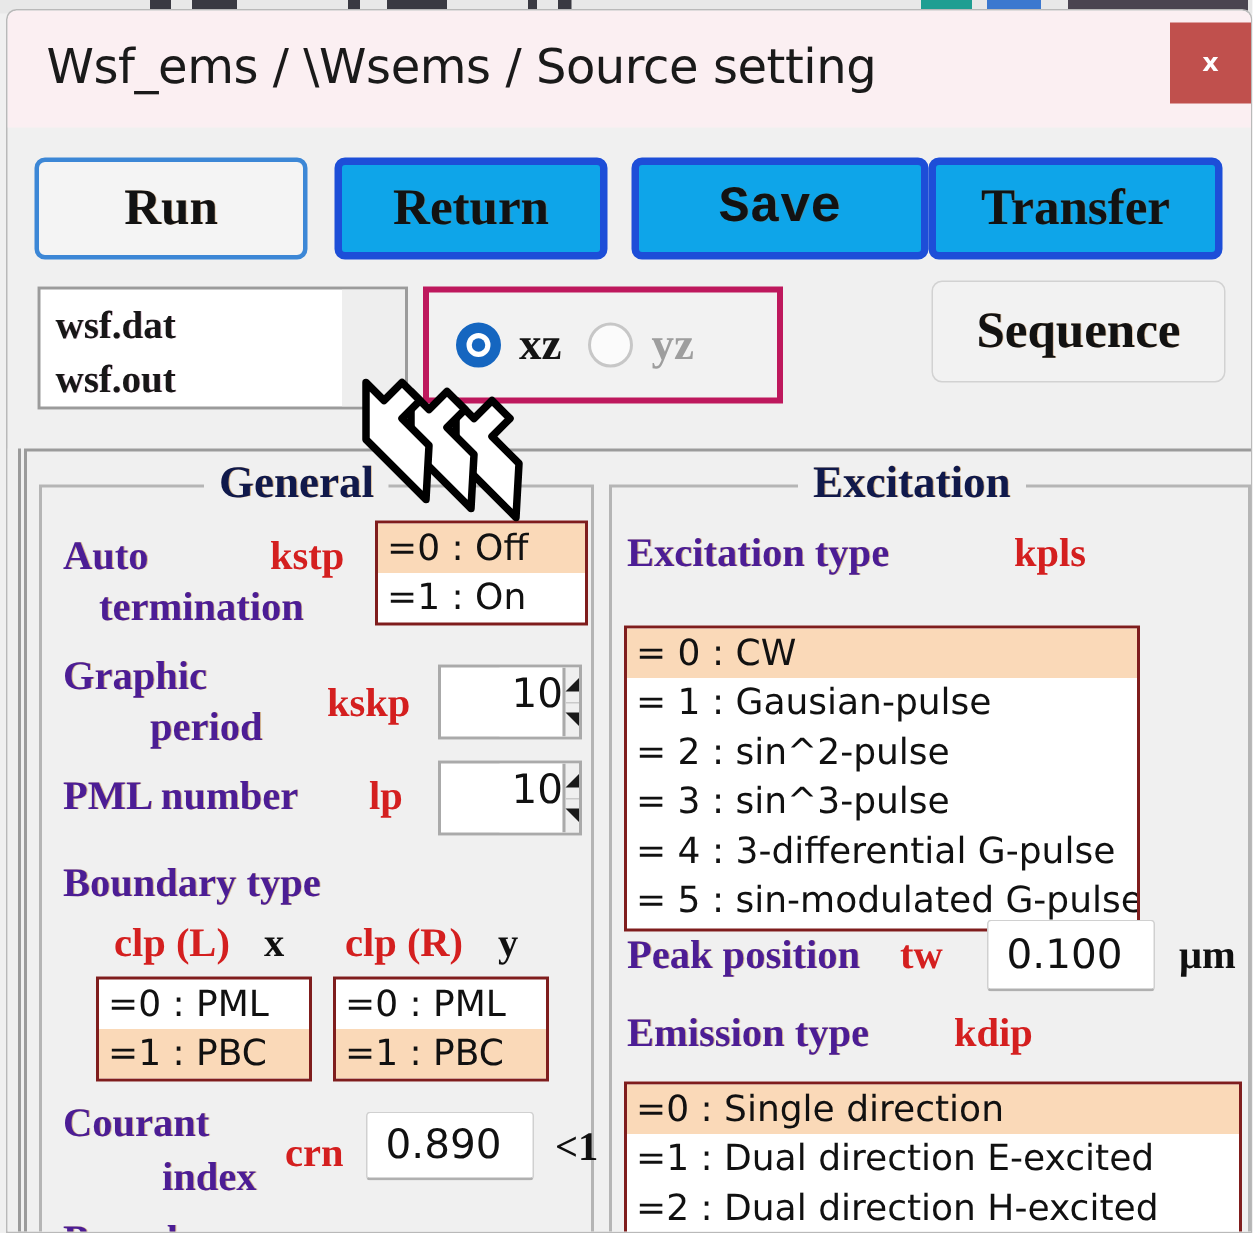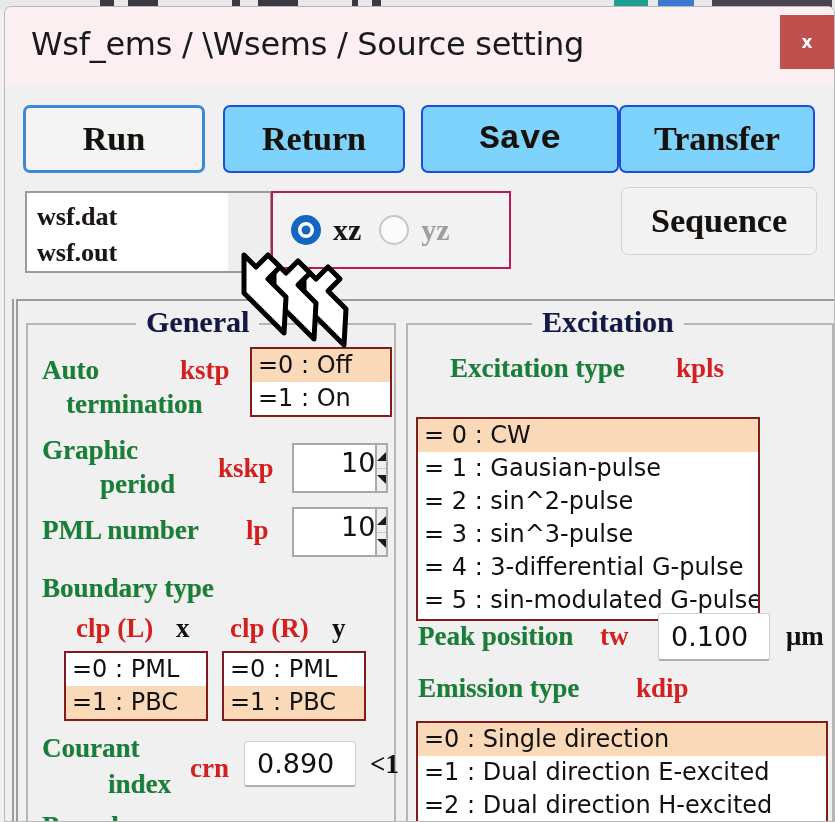--- a/index.html
+++ b/index.html
@@ -64,22 +64,22 @@
     font-size: 17px; font-weight: bold;
     display: flex; align-items: center; justify-content: center;
     cursor: pointer;
     border: none;
   }
 
   
   .toolbar { position: absolute; left: 0; top: 84px; width: 831px; height: 80px; }
   .tbtn {
     position: absolute; top: 14px; height: 68px;
-    background: #7dd3fc;
-    border: 2px solid #1d4ed8;
+    background: #0ea5e9;
+    border: 5px solid #1d4ed8;
     border-radius: 7px;
     font-family: "Liberation Serif", serif;
     font-weight: bold;
     font-size: 34px;
     color: #121212;
     display: flex; align-items: center; justify-content: center;
     cursor: pointer;
     text-shadow: 0.5px 0 0 rgba(180,110,40,0.45);
   }
   .tbtn.focused {
@@ -110,24 +110,24 @@
     color: #171717;
     line-height: 36px;
     text-shadow: 0.5px 0 0 rgba(150,60,120,0.35);
   }
   .filelist-pad {
     position: absolute; right: 0; top: 0; width: 42px; height: 100%;
     background: #eeeeee;
   }
 
   .planebox {
-    position: absolute; left: 266px; top: 4px;
+    position: absolute; left: 277px; top: 4px;
     width: 240px; height: 78px;
     background: #f2f2f2;
-    border: 2px solid #be185d;
+    border: 4px solid #be185d;
     display: flex; align-items: center;
   }
   .radio-wrap { display: flex; align-items: center; cursor: pointer; }
   .radio {
     width: 30px; height: 30px; border-radius: 50%;
     border: 2px solid #c7c7c7; background: #fbfbfb;
     margin-left: 18px;
     position: relative;
   }
   .radio.on {
@@ -196,21 +196,21 @@
     text-shadow: 0.6px 0 0 rgba(190,130,50,0.55);
   }
 
   #gb-general   { left: 8px;  top: 22px; width: 370px; height: 512px; }
   #gb-excitation{ left: 388px;top: 22px; width: 428px; height: 512px; }
 
   .lbl {
     position: absolute;
     font-family: "Liberation Serif", serif;
     font-weight: bold; font-size: 27px;
-    color: #15803d;
+    color: #4c1d95;
     white-space: nowrap;
     text-shadow: 0.6px 0 0 rgba(190,130,50,0.5);
   }
   .lbl.red { color: #d41f1f; text-shadow: none; }
   .lbl.plain { color: #101010; text-shadow: none; }
 
   
   .listbox {
     position: absolute;
     background: #ffffff;
@@ -405,21 +405,21 @@
         <div class="lbl red" style="left:162px; top:428px;">crn</div>
         <div class="tinput" style="left:216px; top:416px; width:112px; height:46px;">0.890</div>
         <div class="lbl plain" style="left:342px; top:424px;">&lt;1</div>
 
         <div class="lbl" style="left:14px; top:486px;">Boundary appearence</div>
       </div>
 
       <div class="groupbox" id="gb-excitation">
         <div class="gb-title" style="left:124px;">Excitation</div>
 
-        <div class="lbl" style="left:10px; top:28px;margin-left:32px;">Excitation type</div>
+        <div class="lbl" style="left:10px; top:28px;">Excitation type</div>
         <div class="lbl red" style="left:268px; top:28px;">kpls</div>
 
         <div class="listbox" style="left:8px; top:72px; width:344px; height:204px;margin-top:20px;">
           <div class="lb-item sel">= 0 : CW</div>
           <div class="lb-item">= 1 : Gausian-pulse</div>
           <div class="lb-item">= 2 : sin^2-pulse</div>
           <div class="lb-item">= 3 : sin^3-pulse</div>
           <div class="lb-item">= 4 : 3-differential G-pulse</div>
           <div class="lb-item">= 5 : sin-modulated G-pulse</div>
         </div>

